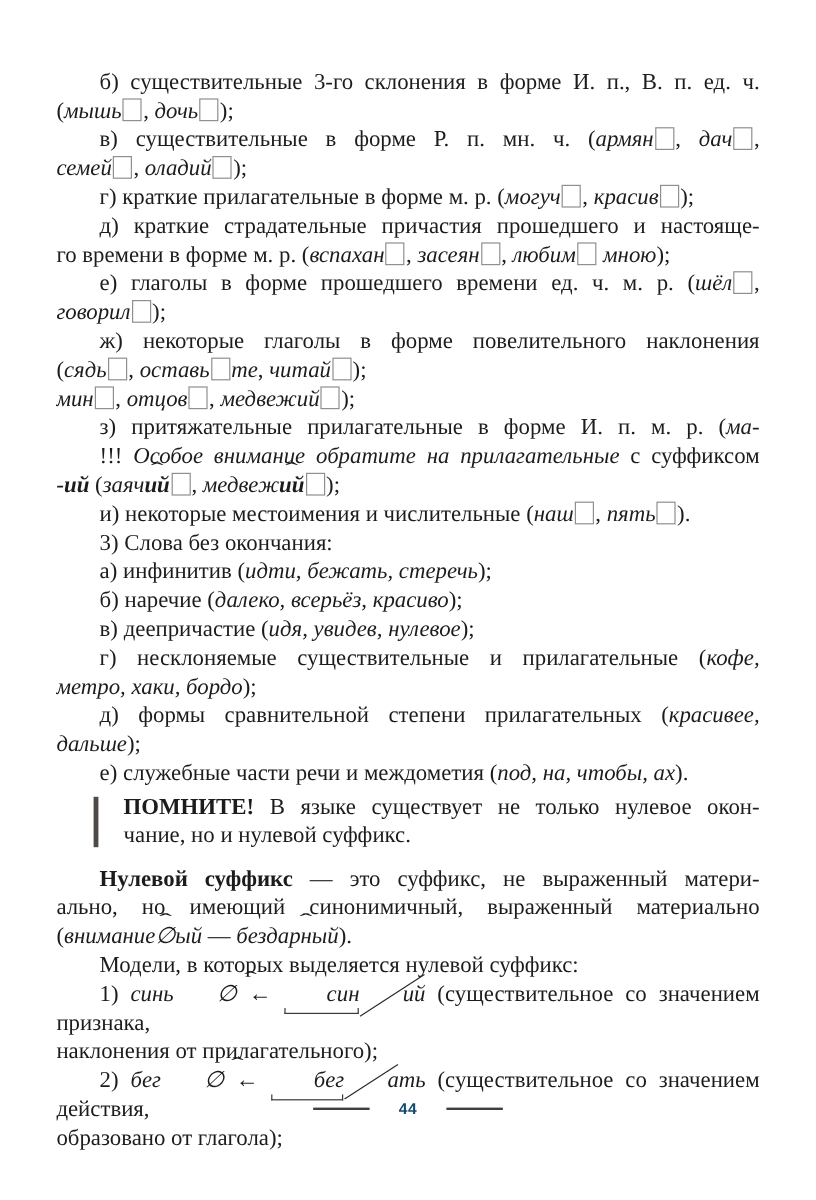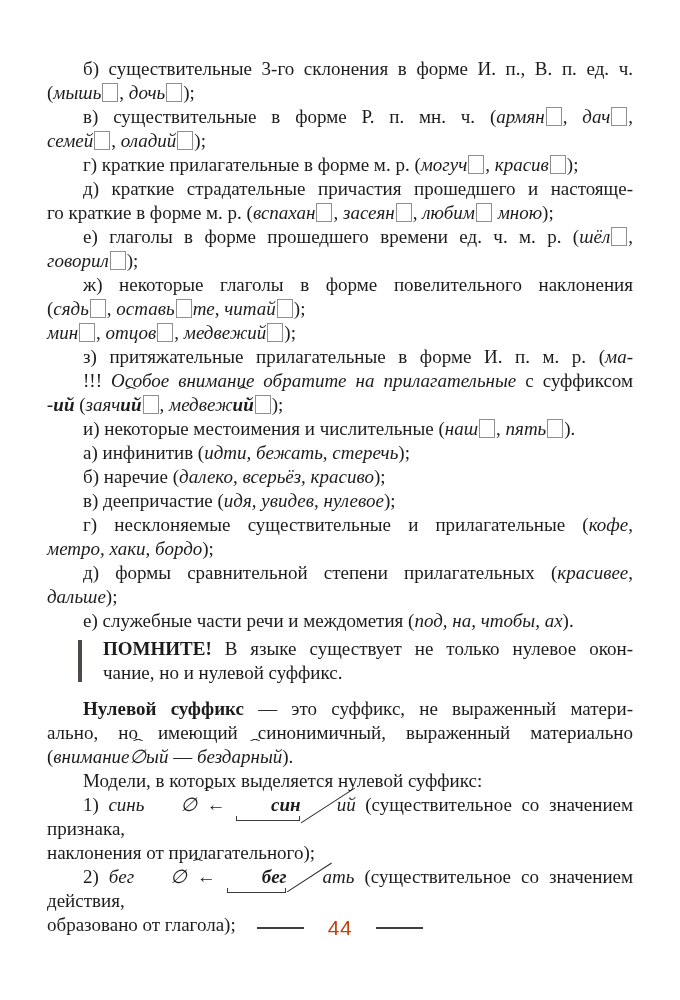--- a/index.html
+++ b/index.html
@@ -21,62 +21,63 @@
   .nbox { display:inline-block; width:14px; height:17px; border:1px solid var(--boxb,#8f8f8f);
           vertical-align:-3px; margin:0 1px; background:#fff; }
   
   .caret { position:relative; display:inline-block; }
   .caret::after {
     content:"\02C6"; position:absolute; left:50%; top:-0.62em;
     transform:translateX(-50%) scaleX(2.1);
     font-style:normal; font-weight:400; font-size:0.8em; line-height:1; color:var(--text,#1c1c1c);
   }
   
-  .bracket { position:relative; display:inline-block;font-weight:bold; }
+  .bracket { position:relative; display:inline-block; }
   .bracket::after {
     content:""; position:absolute; left:1px; right:1px; bottom:-4px; height:4px;
     border:1px solid #3a3a3a; border-top:none;
   }
   
   .strike { position:relative; display:inline-block; }
   .strike::after {
     content:""; position:absolute; left:-8%; top:48%; width:116%; height:1.4px;
     background:#2a2a2a; transform:rotate(-33deg);
   }
   .remember { position:relative; padding-left:56px; margin:4px 0 12px 0; }
   .rbar { position:absolute; left:31px; top:3px; bottom:3px; width:4px; background:var(--rbar,#4f4a45); }
   .models { margin-top:0; }
   .footer { position:absolute; left:0; top:916px; width:680px;
             display:flex; align-items:center; justify-content:center; gap:24px; }
   .fline { width:47px; height:2px; background:var(--frule,#3f3f3f); }
-  .fnum  { font-family:"Liberation Sans","DejaVu Sans",sans-serif; font-weight:normal;
-           font-size:21px; color:#c2410c; letter-spacing:0.5px; }
+  .fnum  { font-family:"Liberation Sans","DejaVu Sans",sans-serif; font-weight:bold;
+           font-size:13px; color:#0c4a6e; letter-spacing:0.5px; }
 </style>
 </head>
 <body>
 
 <div class="page">
   <div class="content">
       <div class="list">
         <div class="line jl ind"><span class="">б) существительные 3-го склонения в форме И. п., В. п. ед. ч.</span></div>
         <div class="line ll"><span class="">(</span><span class="it">мышь</span><span class="nbox"></span><span class="">, </span><span class="it">дочь</span><span class="nbox"></span><span class="">);</span></div>
         <div class="line jl ind"><span class="">в) существительные в форме Р. п. мн. ч. (</span><span class="it">армян</span><span class="nbox"></span><span class="">, </span><span class="it">дач</span><span class="nbox"></span><span class="">,</span></div>
         <div class="line ll"><span class="it">семей</span><span class="nbox"></span><span class="">, </span><span class="it">оладий</span><span class="nbox"></span><span class="">);</span></div>
         <div class="line ll ind"><span class="">г) краткие прилагательные в форме м. р. (</span><span class="it">могуч</span><span class="nbox"></span><span class="">, </span><span class="it">красив</span><span class="nbox"></span><span class="">);</span></div>
         <div class="line jl ind"><span class="">д) краткие страдательные причастия прошедшего и настояще-</span></div>
-        <div class="line ll"><span class="">го краткие в форме м. р. (</span><span class="it">вспахан</span><span class="nbox"></span><span class="">, </span><span class="it">засеян</span><span class="nbox"></span><span class="">, </span><span class="it">любим</span><span class="nbox"></span><span class=""> </span><span class="it">мною</span><span class="">);</span></div>
+        <div class="line ll"><span class="">го времени в форме м. р. (</span><span class="it">вспахан</span><span class="nbox"></span><span class="">, </span><span class="it">засеян</span><span class="nbox"></span><span class="">, </span><span class="it">любим</span><span class="nbox"></span><span class=""> </span><span class="it">мною</span><span class="">);</span></div>
         <div class="line jl ind"><span class="">е) глаголы в форме прошедшего времени ед. ч. м. р. (</span><span class="it">шёл</span><span class="nbox"></span><span class="">,</span></div>
         <div class="line ll"><span class="it">говорил</span><span class="nbox"></span><span class="">);</span></div>
         <div class="line jl ind"><span class="">ж) некоторые глаголы в форме повелительного наклонения</span></div>
         <div class="line ll"><span class="">(</span><span class="it">сядь</span><span class="nbox"></span><span class="">, </span><span class="it">оставь</span><span class="nbox"></span><span class="it">те</span><span class="">, </span><span class="it">читай</span><span class="nbox"></span><span class="">);</span></div>
         <div class="line ll"><span class="it">мин</span><span class="nbox"></span><span class="">, </span><span class="it">отцов</span><span class="nbox"></span><span class="">, </span><span class="it">медвежий</span><span class="nbox"></span><span class="">);</span></div>
         <div class="line jl ind"><span class="">з) притяжательные прилагательные в форме И. п. м. р. (</span><span class="it">ма-</span></div>
         <div class="line jl ind"><span class="">!!! </span><span class="it">Особое внимание обратите на прилагательные</span><span class=""> с суффиксом</span></div>
         <div class="line ll"><span class="bi">-ий</span><span class=""> (</span><span class="it">заяч</span><span class="bi caret">ий</span><span class="nbox"></span><span class="">, </span><span class="it">медвеж</span><span class="bi caret">ий</span><span class="nbox"></span><span class="">);</span></div>
         <div class="line ll ind"><span class="">и) некоторые местоимения и числительные (</span><span class="it">наш</span><span class="nbox"></span><span class="">, </span><span class="it">пять</span><span class="nbox"></span><span class="">).</span></div>
+        <div class="line ll ind"><span class="">3) Слова без окончания:</span></div>
         <div class="line ll ind"><span class="">а) инфинитив (</span><span class="it">идти, бежать, стеречь</span><span class="">);</span></div>
         <div class="line ll ind"><span class="">б) наречие (</span><span class="it">далеко, всерьёз, красиво</span><span class="">);</span></div>
         <div class="line ll ind"><span class="">в) деепричастие (</span><span class="it">идя, увидев, нулевое</span><span class="">);</span></div>
         <div class="line jl ind"><span class="">г) несклоняемые существительные и прилагательные (</span><span class="it">кофе,</span></div>
         <div class="line ll"><span class="it">метро, хаки, бордо</span><span class="">);</span></div>
         <div class="line jl ind"><span class="">д) формы сравнительной степени прилагательных (</span><span class="it">красивее,</span></div>
         <div class="line ll"><span class="it">дальше</span><span class="">);</span></div>
         <div class="line ll ind"><span class="">е) служебные части речи и междометия (</span><span class="it">под, на, чтобы, ах</span><span class="">).</span></div>
       </div>
       <div class="remember">

